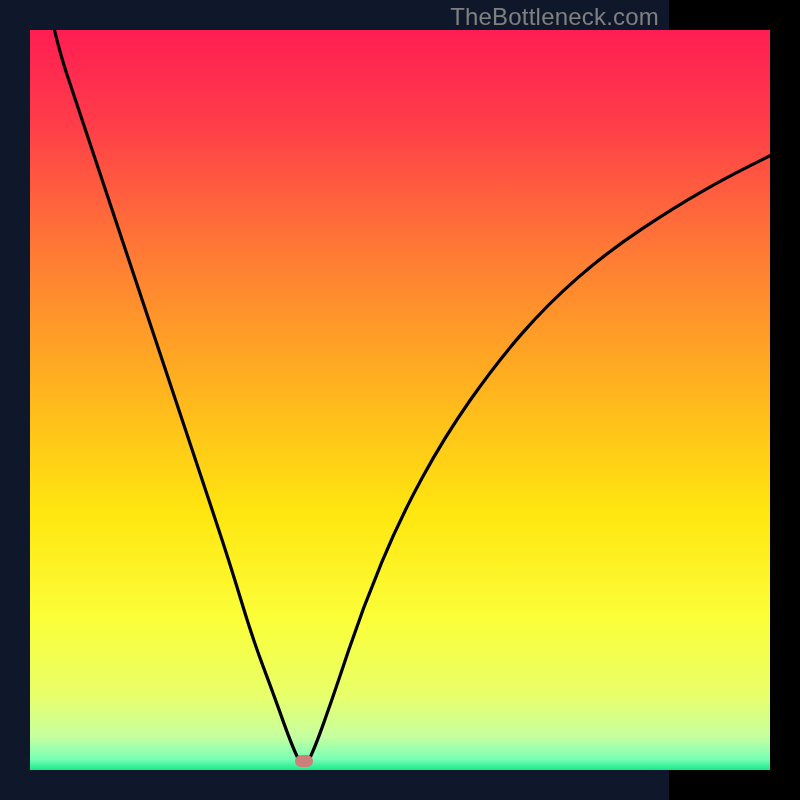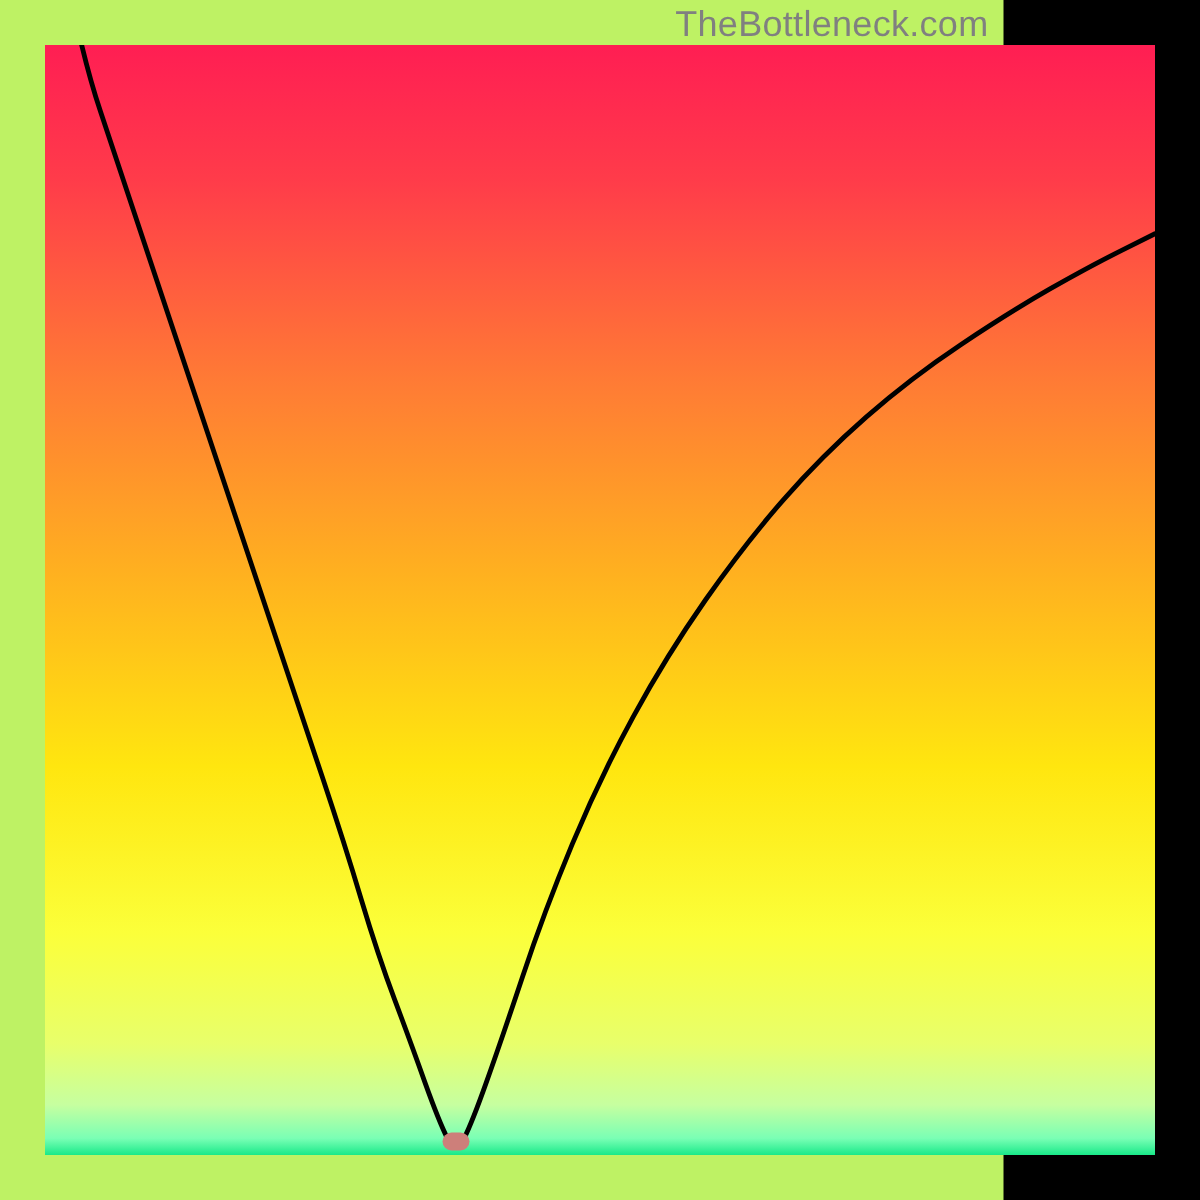--- a/index.html
+++ b/index.html
@@ -8,21 +8,21 @@
     width: 800px;
     height: 800px;
     overflow: hidden;
     background: #000;
     font-family: Arial, Helvetica, sans-serif;
   }
   .frame {
     position: relative;
     width: 669px;
     height: 800px;
-    background: #bef264;
+    background: #0f172a;
   }
   .watermark {
     position: absolute;
     top: 3px;
     right: 10px;
     color: #808080;
     font-size: 24px;
     font-weight: 500;
     letter-spacing: 0.2px;
     z-index: 10;

